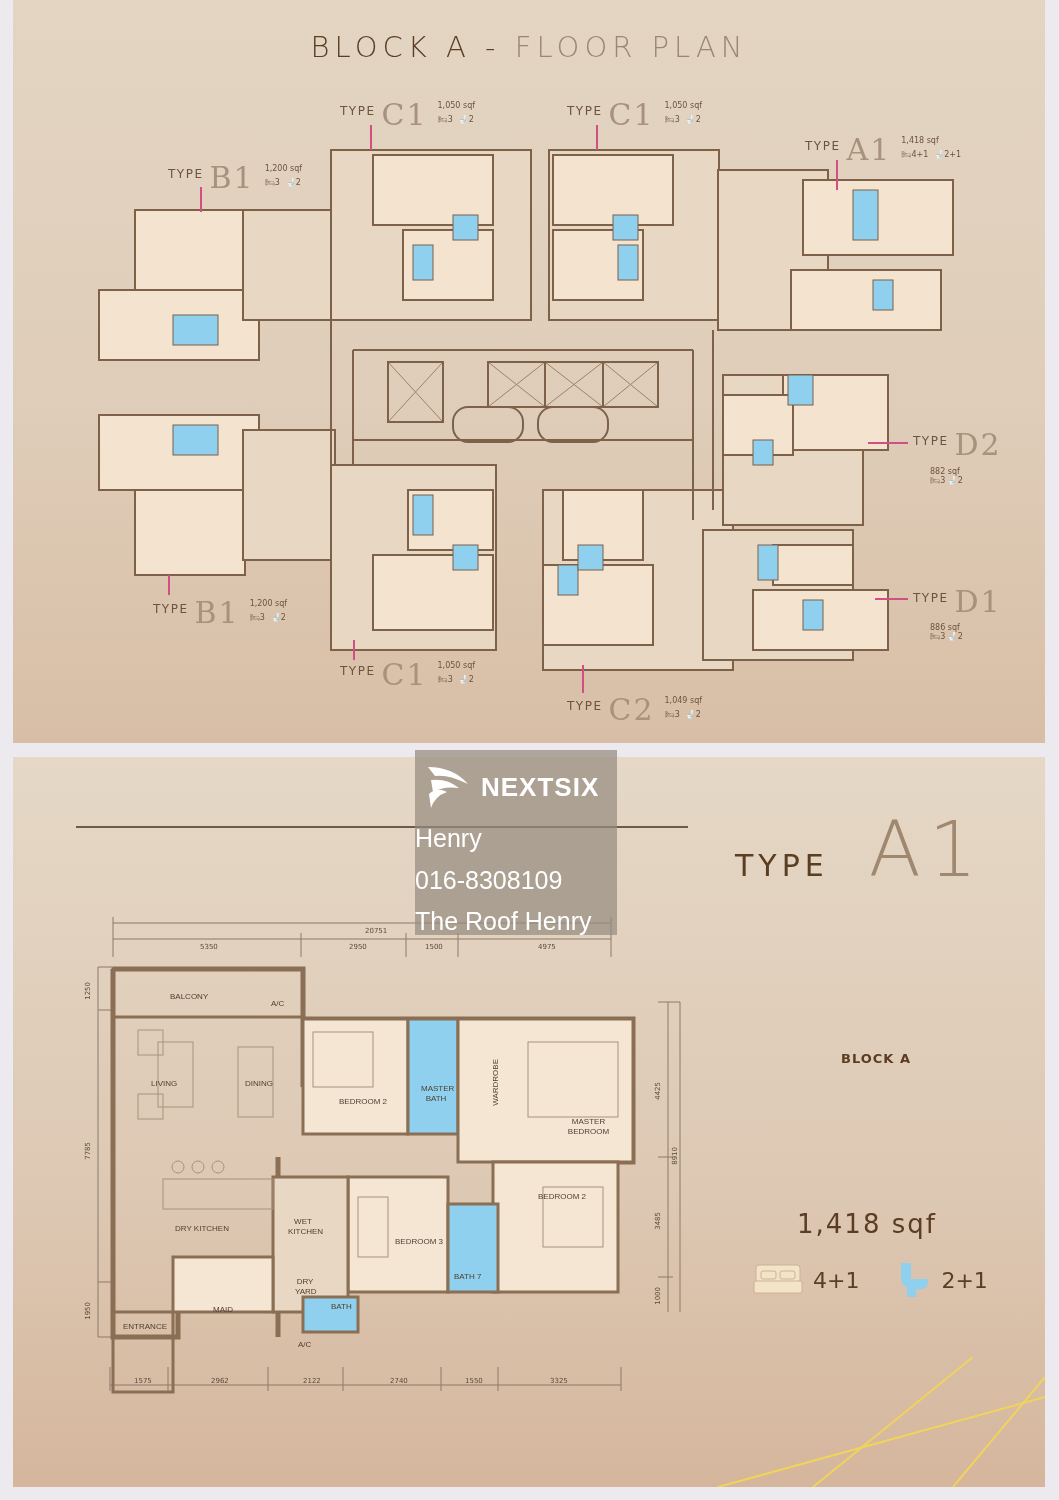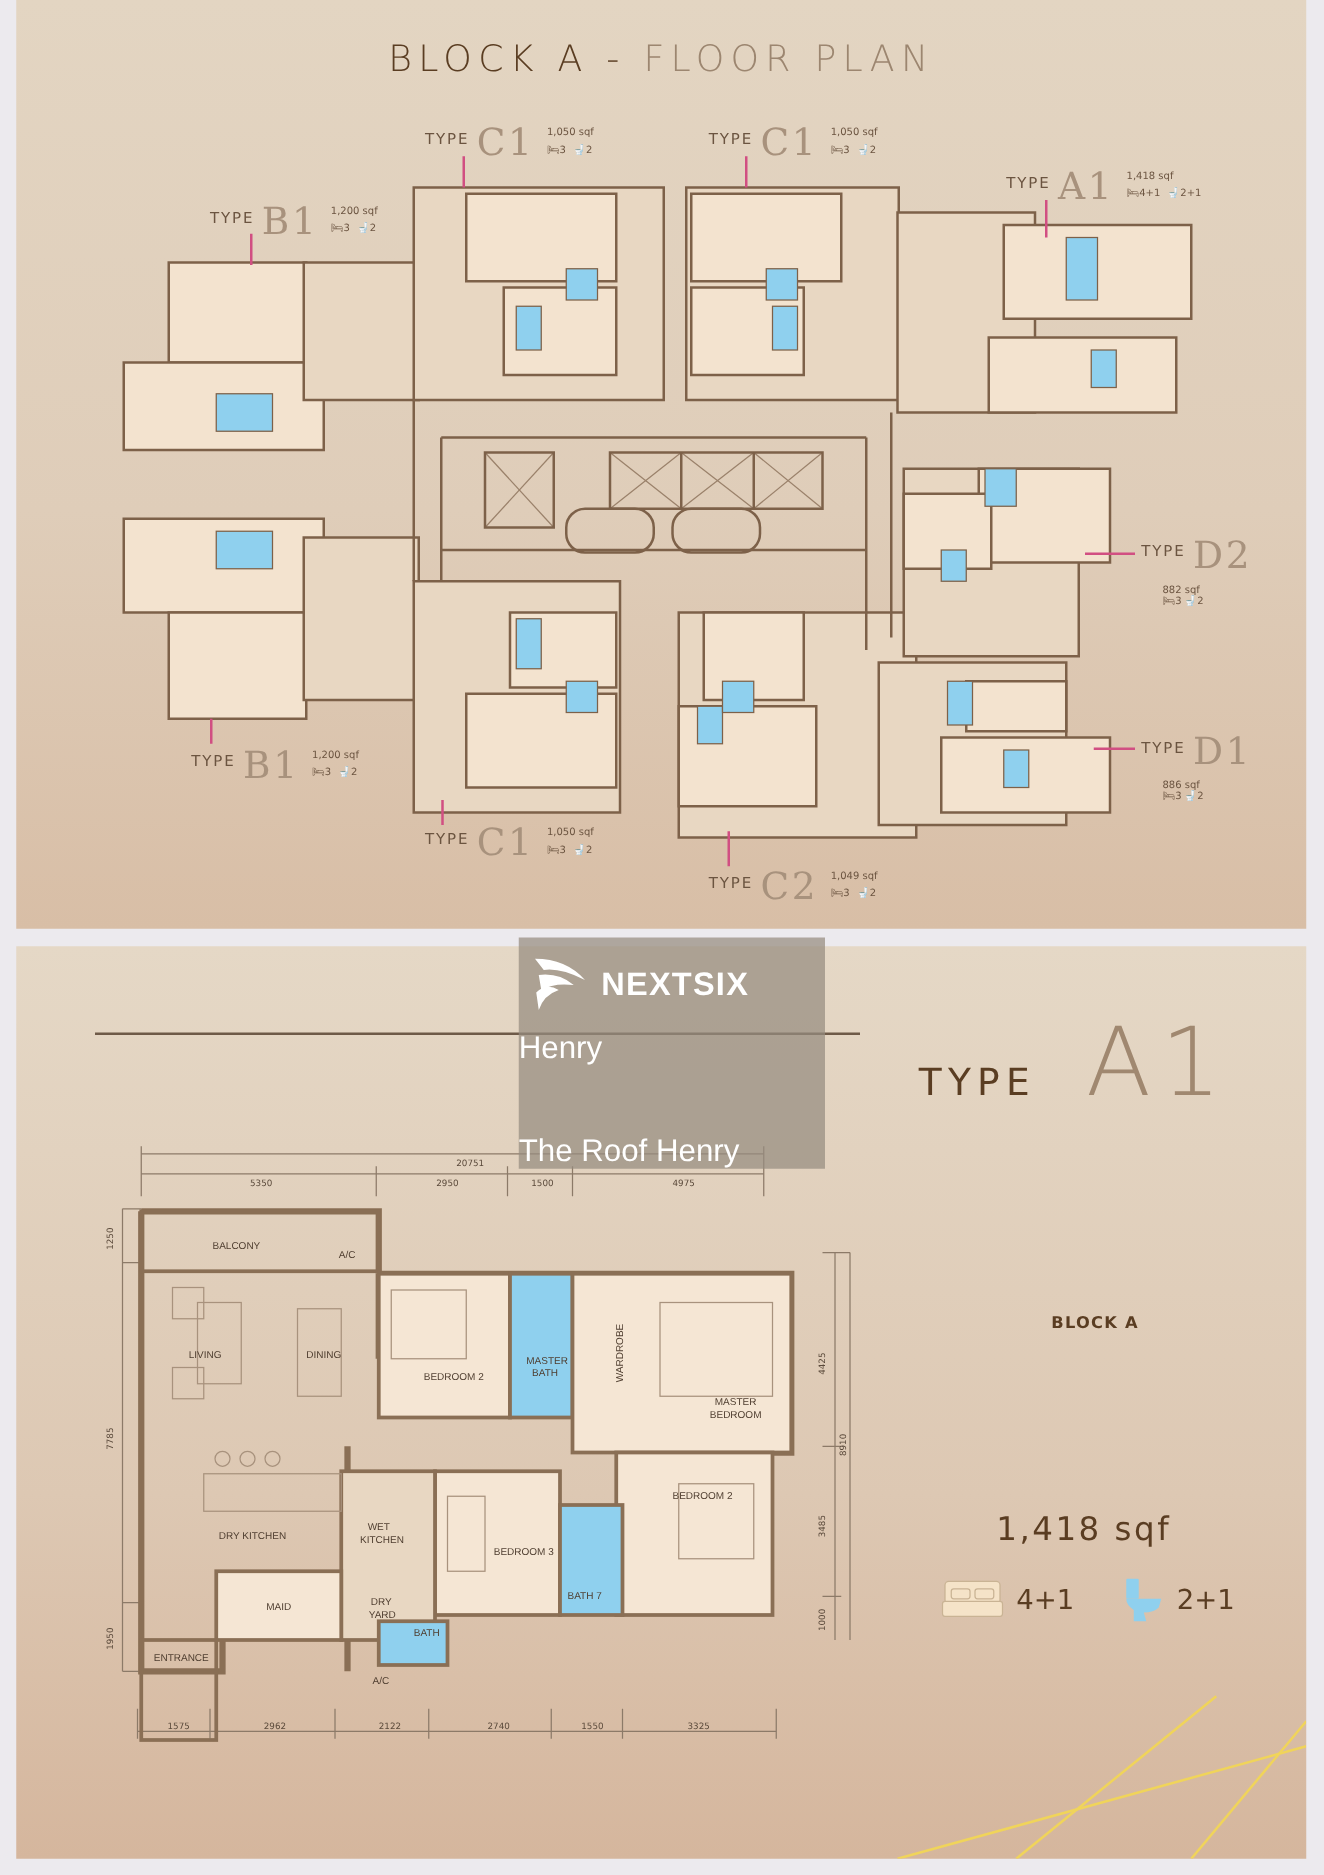--- a/index.html
+++ b/index.html
@@ -30,21 +30,21 @@
 
   .rule-line { position: absolute; left: 63px; top: 69px; width: 612px; height: 1.5px; background: #6e5a48; }
   .type-big { position: absolute; left: 722px; top: 48px; display: flex; align-items: baseline; }
   .type-big .tw { font-size: 30px; letter-spacing: 5px; color: #5a3d22; }
   .type-big .tc { font-family: "DejaVu Sans", sans-serif; font-size: 76px; color: #a08870; margin-left: 40px; letter-spacing: 8px; font-weight: 300; }
 
   .area { position: absolute; left: 784px; top: 452px; font-family: "DejaVu Sans", sans-serif; font-size: 26px; color: #5a3d22; letter-spacing: 2px; }
   .rooms { position: absolute; left: 740px; top: 505px; display: flex; align-items: center; gap: 10px; color: #5a3d22; font-size: 22px; }
   .rooms .cnt { margin-right: 30px; }
 
-  .watermark { position: absolute; left: 415px; top: 750px; width: 245px; height: 185px; background: rgba(150,140,128,0.72); }
+  .watermark { position: absolute; left: 415px; top: 750px; width: 202px; height: 185px; background: rgba(150,140,128,0.72); }
   .wm-logo { position: absolute; left: 8px; top: 12px; display: flex; align-items: center; gap: 8px; }
   .wm-brand { color: #fff; font-family: "Liberation Sans", sans-serif; font-size: 26px; font-weight: bold; letter-spacing: 1px; }
   .wm-line { position: absolute; left: 0; right: 0; text-align: left; color: #fff; font-family: "Liberation Sans", sans-serif; font-size: 25px; }
 
   .dim { position: absolute; font-size: 7px; color: #5b4a3b; }
   .dim-v { writing-mode: vertical-rl; transform: rotate(180deg); }
   .room-lbl { position: absolute; font-size: 8px; color: #4f3e30; text-align: center; font-family: "Liberation Sans", sans-serif; line-height: 10px; }
 
   .keyplan-lbl { position: absolute; left: 828px; top: 1051px; font-size: 13px; font-weight: bold; color: #5a3d22; letter-spacing: 1px; }
 </style>
@@ -368,21 +368,21 @@
   <div class="room-lbl" style="left:326px;top:340px">BEDROOM 2</div>
   <div class="room-lbl" style="left:408px;top:327px;width:30px">MASTER BATH</div>
   <div class="room-lbl" style="left:478px;top:302px;writing-mode:vertical-rl;transform:rotate(180deg)">WARDROBE</div>
   <div class="room-lbl" style="left:553px;top:360px;width:45px">MASTER BEDROOM</div>
   <div class="room-lbl" style="left:162px;top:467px">DRY KITCHEN</div>
   <div class="room-lbl" style="left:275px;top:460px;width:30px">WET KITCHEN</div>
   <div class="room-lbl" style="left:382px;top:480px">BEDROOM 3</div>
   <div class="room-lbl" style="left:441px;top:515px">BATH 7</div>
   <div class="room-lbl" style="left:525px;top:435px">BEDROOM 2</div>
   <div class="room-lbl" style="left:282px;top:520px;width:20px">DRY YARD</div>
-  <div class="room-lbl" style="left:200px;top:524px">MAID</div>
+  <div class="room-lbl" style="left:200px;top:548px">MAID</div>
   <div class="room-lbl" style="left:110px;top:565px">ENTRANCE</div>
   <div class="room-lbl" style="left:318px;top:545px">BATH</div>
   <div class="room-lbl" style="left:285px;top:583px">A/C</div>
 
   <div class="area">1,418 sqf</div>
   <div class="rooms">
     <svg width="50" height="34" viewBox="0 0 50 34">
       <rect x="3" y="2" width="44" height="18" rx="3" fill="#f5e3c8" stroke="#c9b394"></rect>
       <rect x="1" y="18" width="48" height="12" rx="2" fill="#f5e3c8" stroke="#c9b394"></rect>
       <rect x="8" y="8" width="15" height="8" rx="2" fill="#f5e3c8" stroke="#c9b394"></rect>
@@ -408,14 +408,15 @@
 <div class="watermark">
   <div class="wm-logo">
     <svg width="50" height="50" viewBox="0 0 50 50">
       <path d="M5 5 Q30 5 45 22 Q25 12 12 14 Z" fill="#fff"></path>
       <path d="M8 18 Q24 16 36 26 Q20 24 10 30 Z" fill="#fff"></path>
       <path d="M6 32 Q14 24 24 30 Q12 34 8 46 Z" fill="#fff"></path>
     </svg>
     <span class="wm-brand">NEXTSIX</span>
   </div>
   <div class="wm-line" style="top:74px">Henry</div>
+  <div class="wm-line" style="top:116px">016-8308109</div>
   <div class="wm-line" style="top:157px">The Roof Henry</div>
 </div>
 
 </body></html>

